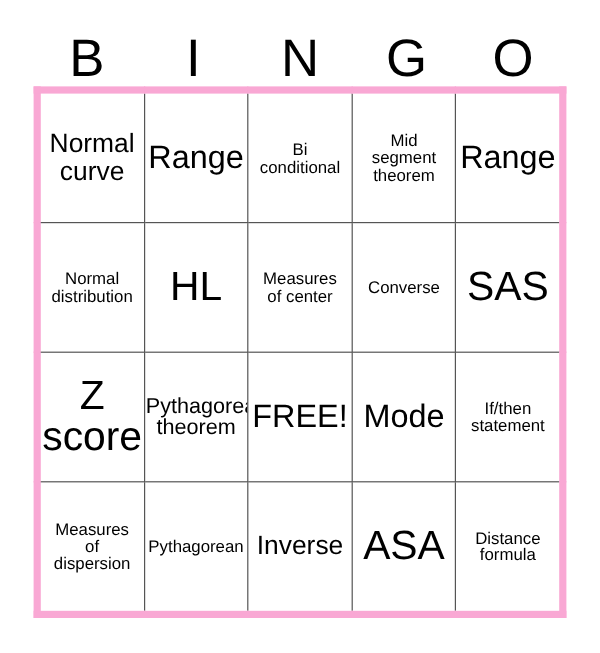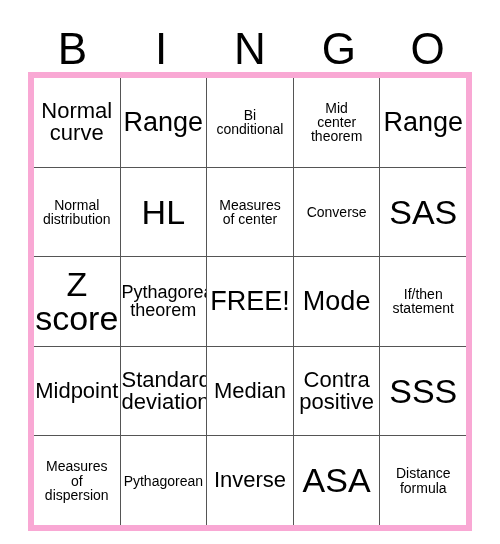--- a/index.html
+++ b/index.html
@@ -96,21 +96,21 @@
           </td>
         <td>
             <span class="cell-text sz-lg">Range</span>
           </td>
         <td>
             <span class="cell-text sz-sm">Bi
 conditional</span>
           </td>
         <td>
             <span class="cell-text sz-sm">Mid
-center
+segment
 theorem</span>
           </td>
         <td>
             <span class="cell-text sz-lg">Range</span>
           </td>
       </tr>
       <tr>
         <td>
             <span class="cell-text sz-sm">Normal
 distribution</span>
@@ -144,39 +144,20 @@
         <td>
             <span class="cell-text sz-lg">Mode</span>
           </td>
         <td>
             <span class="cell-text sz-sm">If/then
 statement</span>
           </td>
       </tr>
       <tr>
         <td>
-            <span class="cell-text sz-md">Midpoint</span>
-          </td>
-        <td>
-            <span class="cell-text sz-md">Standard
-deviation</span>
-          </td>
-        <td>
-            <span class="cell-text sz-md">Median</span>
-          </td>
-        <td>
-            <span class="cell-text sz-md">Contra
-positive</span>
-          </td>
-        <td>
-            <span class="cell-text sz-xl">SSS</span>
-          </td>
-      </tr>
-      <tr>
-        <td>
             <span class="cell-text sz-sm">Measures
 of
 dispersion</span>
           </td>
         <td>
             <span class="cell-text sz-sm">Pythagorean</span>
           </td>
         <td>
             <span class="cell-text sz-md">Inverse</span>
           </td>

